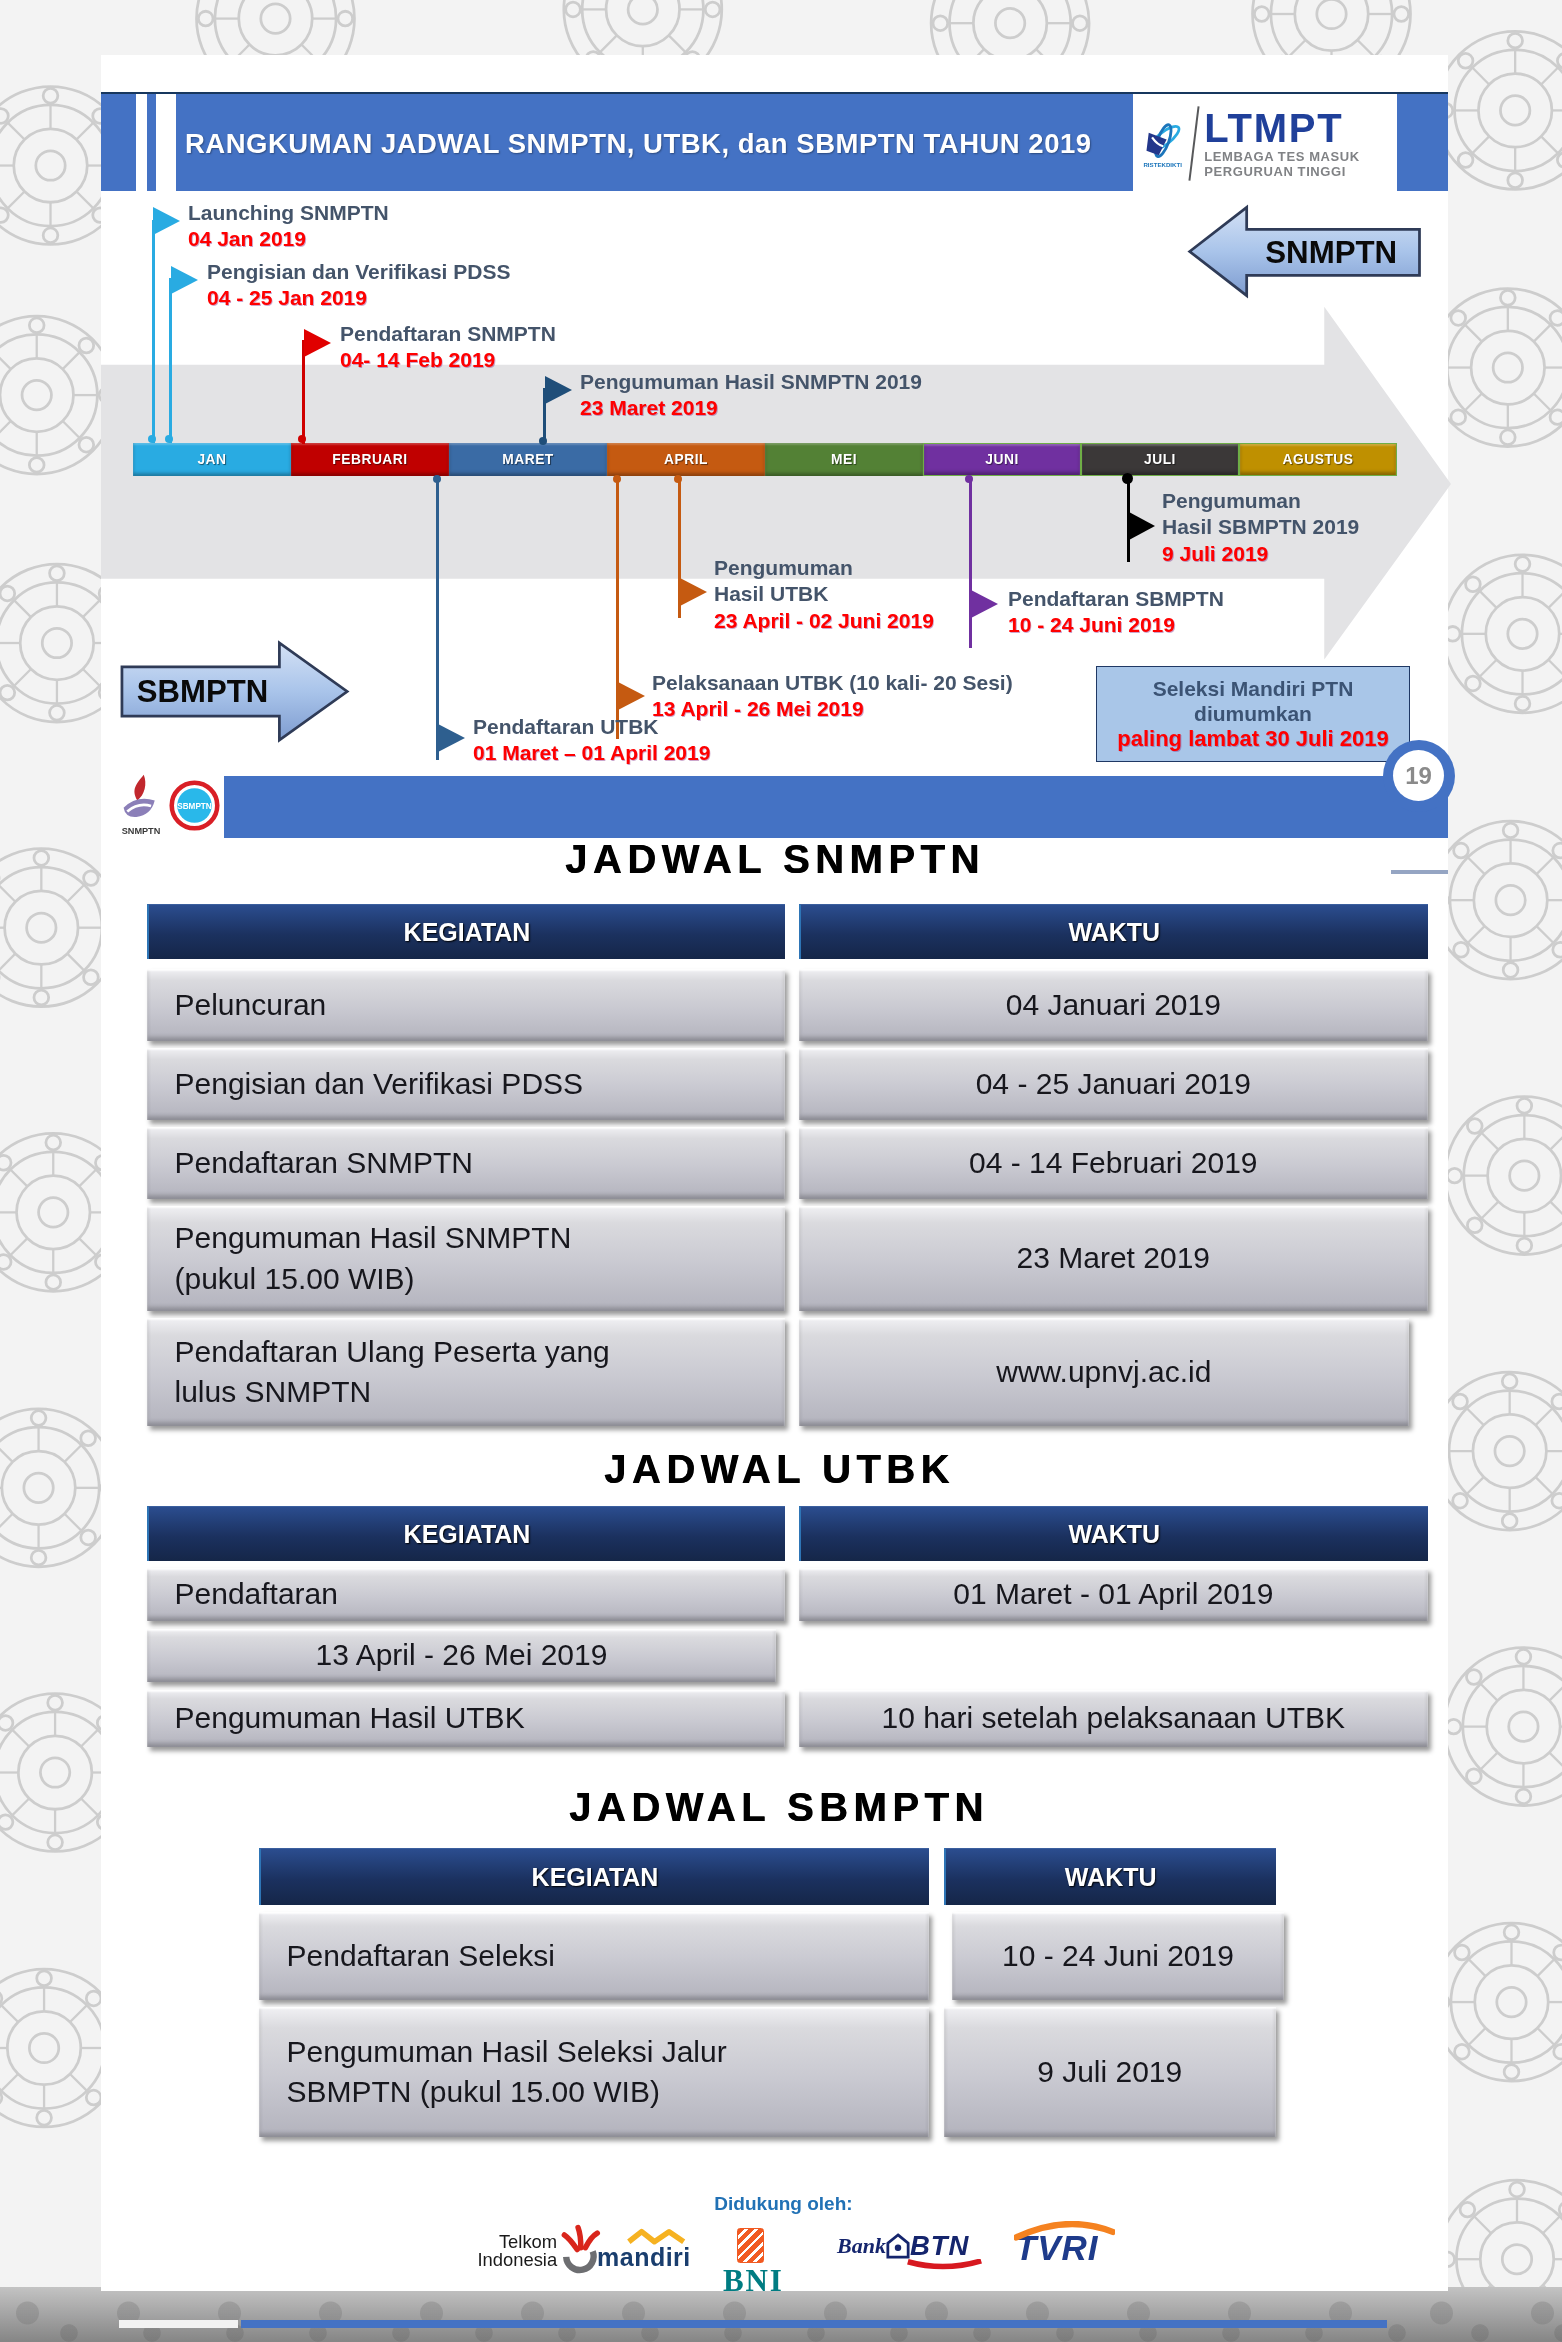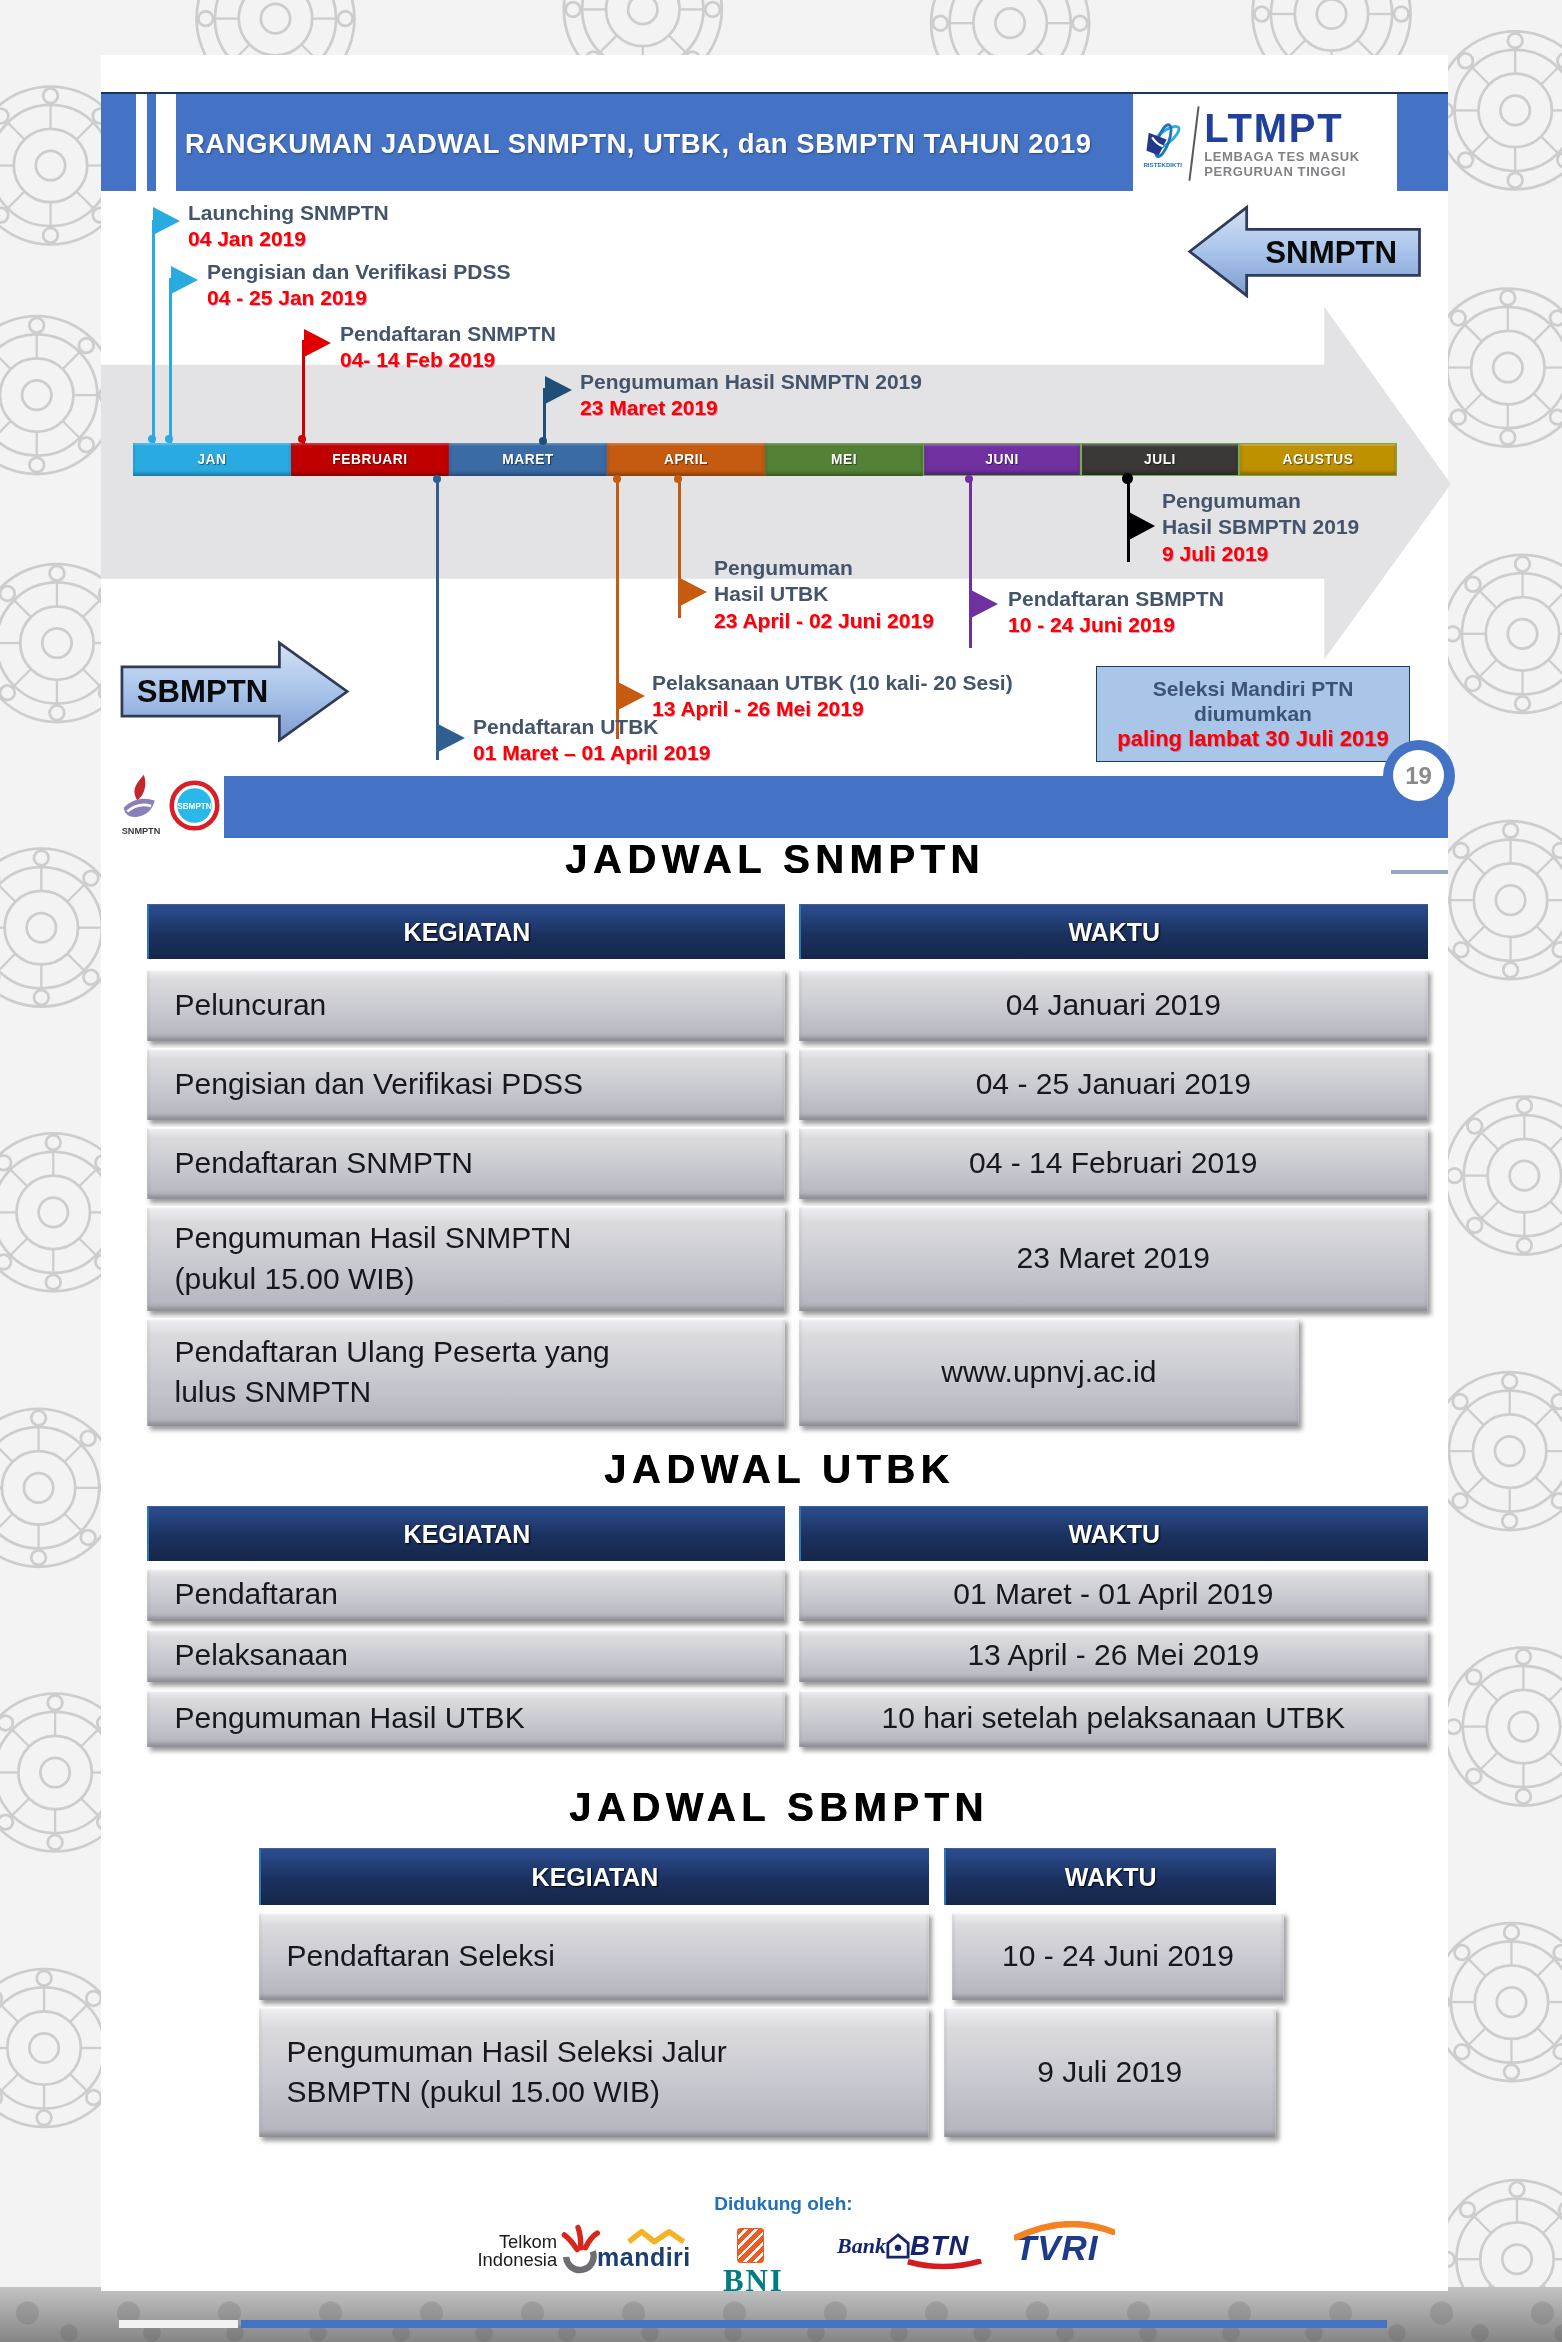--- a/index.html
+++ b/index.html
@@ -323,36 +323,35 @@
         <div class="td wak" style="width:629px;height:72px;">04 - 14 Februari 2019</div>
       </div>
       <div class="trow" style="left:46px;top:1151px;gap:13.8px;">
         <div class="td keg" style="width:638px;height:105px;">Pengumuman Hasil SNMPTN
 (pukul 15.00 WIB)</div>
         <div class="td wak" style="width:629px;height:105px;">23 Maret 2019</div>
       </div>
       <div class="trow" style="left:46px;top:1263px;gap:13.8px;">
         <div class="td keg" style="width:638px;height:108px;">Pendaftaran Ulang Peserta yang
 lulus SNMPTN</div>
-        <div class="td wak" style="width:500px;height:108px;">www.upnvj.ac.id</div>
+        <div class="td wak" style="width:610px;height:108px;">www.upnvj.ac.id</div>
       </div>
     </div>
 
     <div class="sec-title" style="left:503px;top:1392px;">JADWAL UTBK</div>
     <div class="tbl">
       <div class="trow" style="left:46px;top:1451px;gap:13.8px;">
         <div class="th" style="width:638px;height:55px;">KEGIATAN</div>
         <div class="th" style="width:629px;height:55px;">WAKTU</div>
       </div>
       <div class="trow" style="left:46px;top:1513px;gap:13.8px;">
         <div class="td keg" style="width:638px;height:53px;">Pendaftaran</div>
         <div class="td wak" style="width:629px;height:53px;">01 Maret - 01 April 2019</div>
       </div>
       <div class="trow" style="left:46px;top:1574px;gap:13.8px;">
-        <div class="td keg" style="width:638px;height:53px;">Pelaksanaan</div>
         <div class="td wak" style="width:629px;height:53px;">13 April - 26 Mei 2019</div>
       </div>
       <div class="trow" style="left:46px;top:1635px;gap:13.8px;">
         <div class="td keg" style="width:638px;height:57px;">Pengumuman Hasil UTBK</div>
         <div class="td wak" style="width:629px;height:57px;">10 hari setelah pelaksanaan UTBK</div>
       </div>
     </div>
 
     <div class="sec-title" style="left:468px;top:1730px;">JADWAL SBMPTN</div>
     <div class="tbl">

